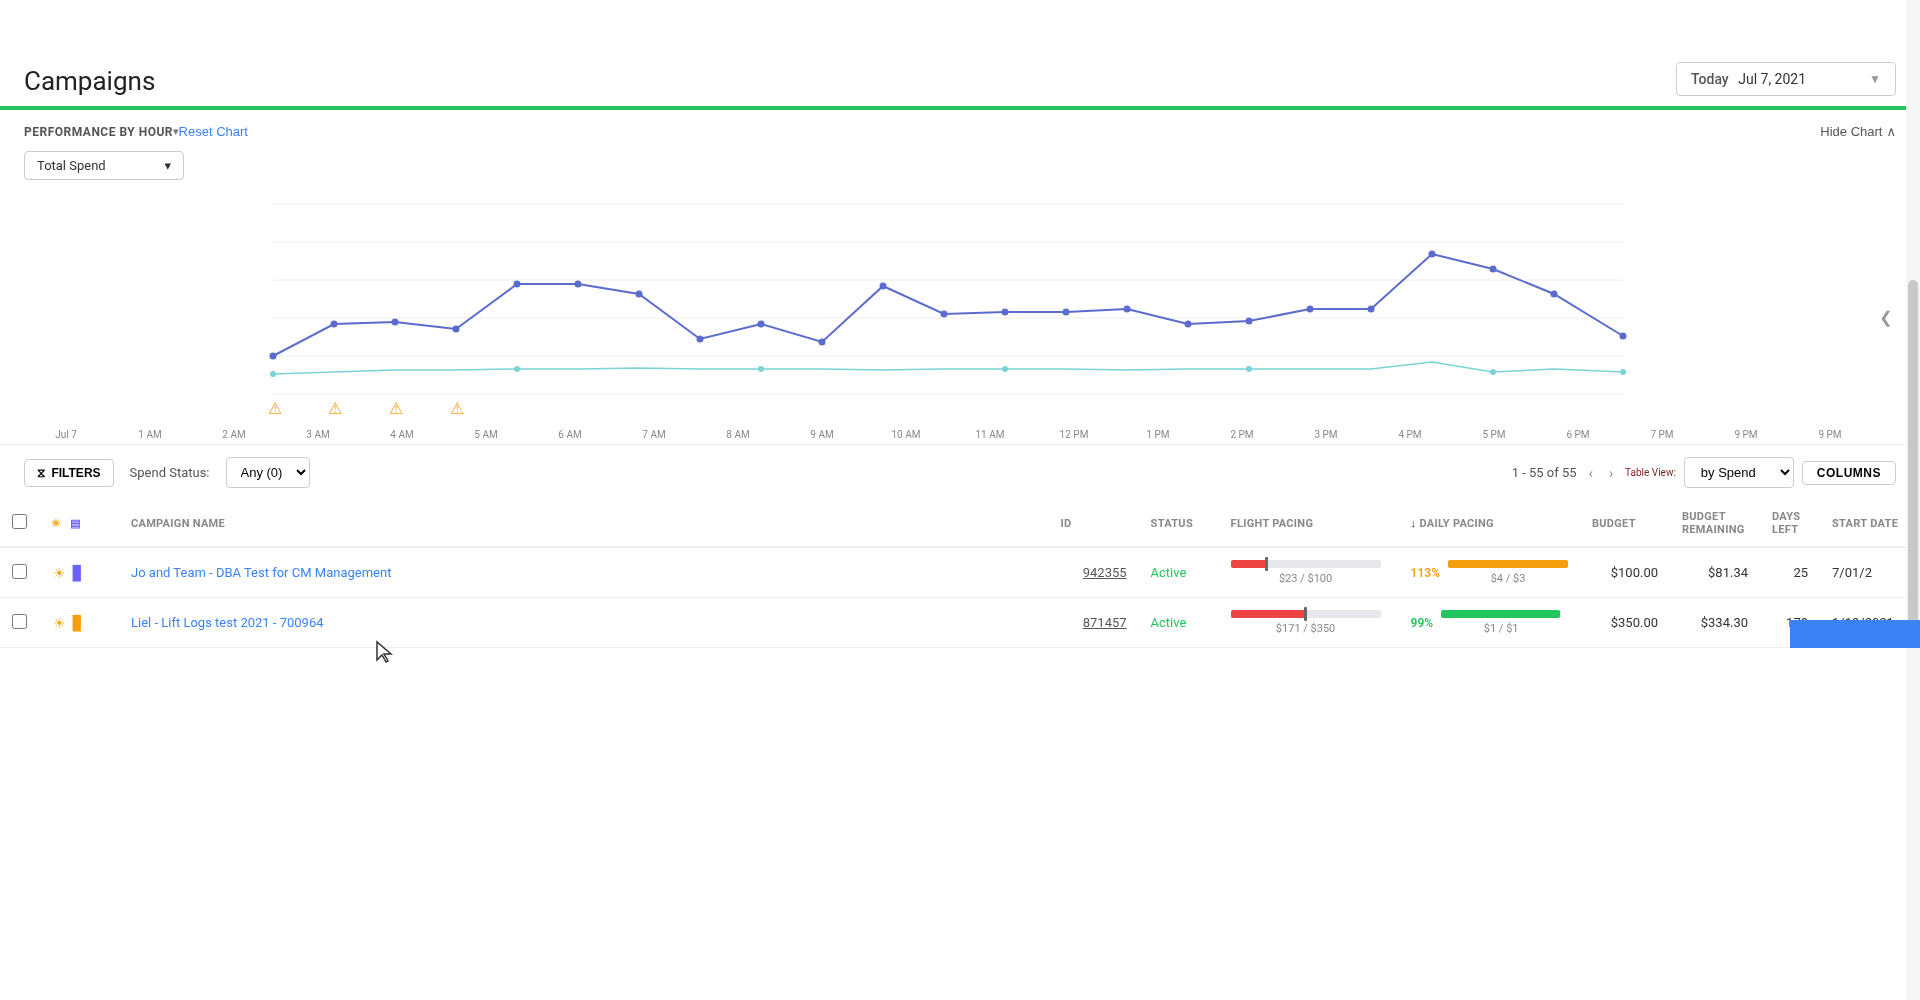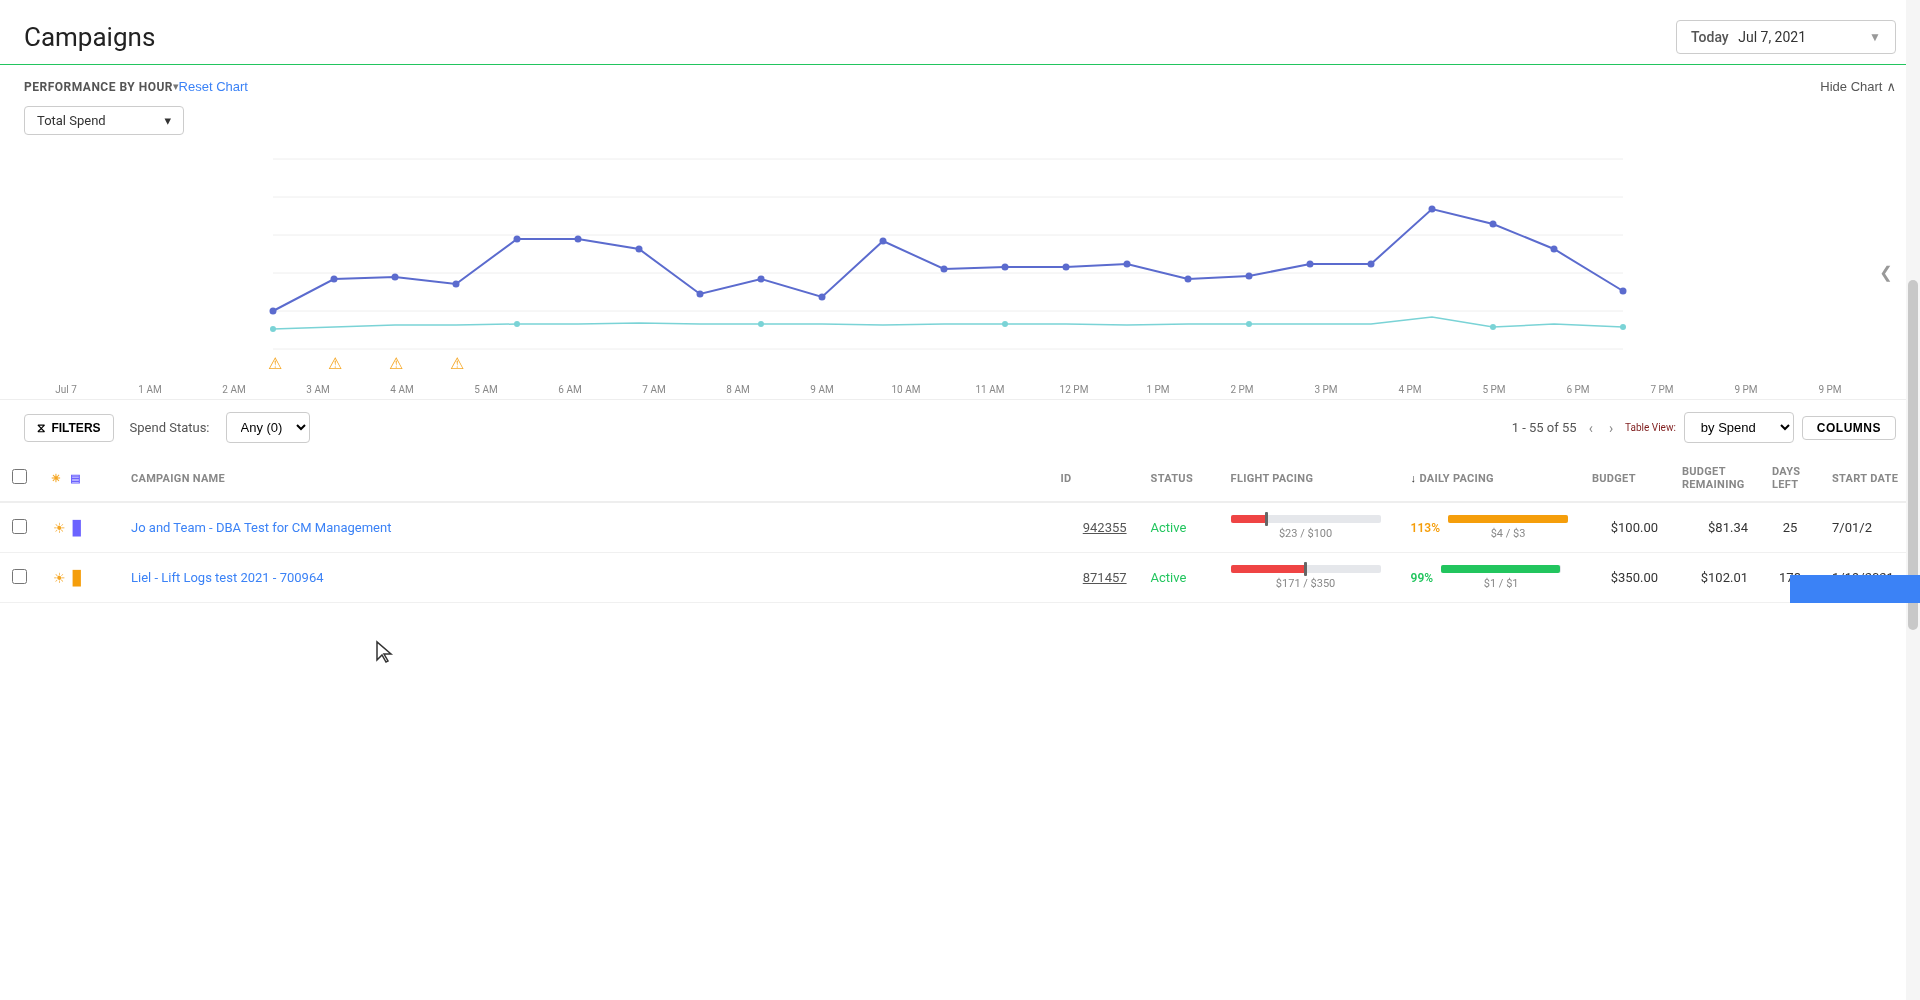--- a/index.html
+++ b/index.html
@@ -1,20 +1,20 @@
 <!DOCTYPE html>
 <html><head>
   <meta charset="utf-8">
   <style>
     * { box-sizing: border-box; margin: 0; padding: 0; }
     body { font-family: -apple-system, BlinkMacSystemFont, 'Segoe UI', Roboto, sans-serif; background: #fff; color: #333; font-size: 13px; overflow-x: hidden; }
 
-    .page-header { display: flex; align-items: center; justify-content: space-between; padding: 20px 24px 10px; border-bottom: 1px solid #22c55e; }
+    .page-header { display: flex; align-items: flex-end; justify-content: space-between; padding: 14px 24px 10px; border-bottom: 4px solid #22c55e; }
     .page-title { font-size: 26px; font-weight: 400; color: #222; }
-    .date-selector { display: flex; align-items: center; border: 1px solid #ccc; border-radius: 4px; padding: 8px 14px; cursor: pointer; min-width: 220px; justify-content: space-between; background: #fff; font-size: 14px; }
+    .date-selector { display: flex; align-items: center; border: 1px solid #ccc; border-radius: 4px; padding: 8px 14px; cursor: pointer; min-width: 220px; justify-content: space-between; background: #fff; font-size: 14px; margin-top: 48px; }
     .date-selector .today-label { color: #555; font-weight: 500; margin-right: 6px; }
     .date-selector .date-value { color: #333; }
     .date-selector .chevron { color: #999; font-size: 12px; }
 
     .chart-section { padding: 14px 24px 0; }
     .chart-controls { display: flex; align-items: center; justify-content: space-between; margin-bottom: 12px; }
     .chart-title-row { display: flex; align-items: center; gap: 0; }
     .chart-title { font-size: 12px; font-weight: 700; letter-spacing: 0.5px; color: #555; text-transform: uppercase; }
     .chart-title-arrow { font-size: 11px; color: #777; cursor: pointer; }
     .reset-chart-btn { color: #3b82f6; font-size: 13px; cursor: pointer; background: none; border: none; font-weight: 400; }
@@ -38,21 +38,21 @@
     .data-table td { padding: 12px 12px; border-bottom: 1px solid #f0f0f0; vertical-align: middle; font-size: 13px; }
     .col-check { width: 30px; }
     .col-icons { width: 80px; }
     .col-name { min-width: 280px; }
     .col-id { width: 90px; text-align: right; }
     .col-status { width: 80px; }
     .col-flight { width: 180px; }
     .col-daily { width: 180px; }
     .col-budget { width: 90px; text-align: right; }
     .col-budget-rem { width: 90px; text-align: right; }
-    .col-days { width: 60px; text-align: center; }
+    .col-days { width: 60px; text-align: right; }
     .col-start { width: 100px; }
 
     input[type="checkbox"] { width: 15px; height: 15px; cursor: pointer; }
 
     .campaign-name-link { color: #3b82f6; text-decoration: none; font-size: 13px; }
 
     .status-active { color: #22c55e; font-size: 13px; }
 
     .pacing-bar-container { width: 150px; }
     .pacing-bar-track { background: #e5e7eb; border-radius: 2px; height: 8px; position: relative; margin-bottom: 4px; }
@@ -326,21 +326,21 @@
                 <div class="pacing-bar-fill-green" style="width:99%;"></div>
               </div>
               <div class="pacing-bar-label">$1 / $1</div>
             </div>
           </div>
         </td>
         <td class="col-budget">
           <span>$350.00</span>
         </td>
         <td class="col-budget-rem">
-          <span>$102.01</span>
+          <span>$334.30</span>
         </td>
         <td class="col-days">
           <span>178</span>
         </td>
         <td class="col-start">
           <span>1/19/2021</span>
         </td>
       </tr>
     </tbody>
   </table>

